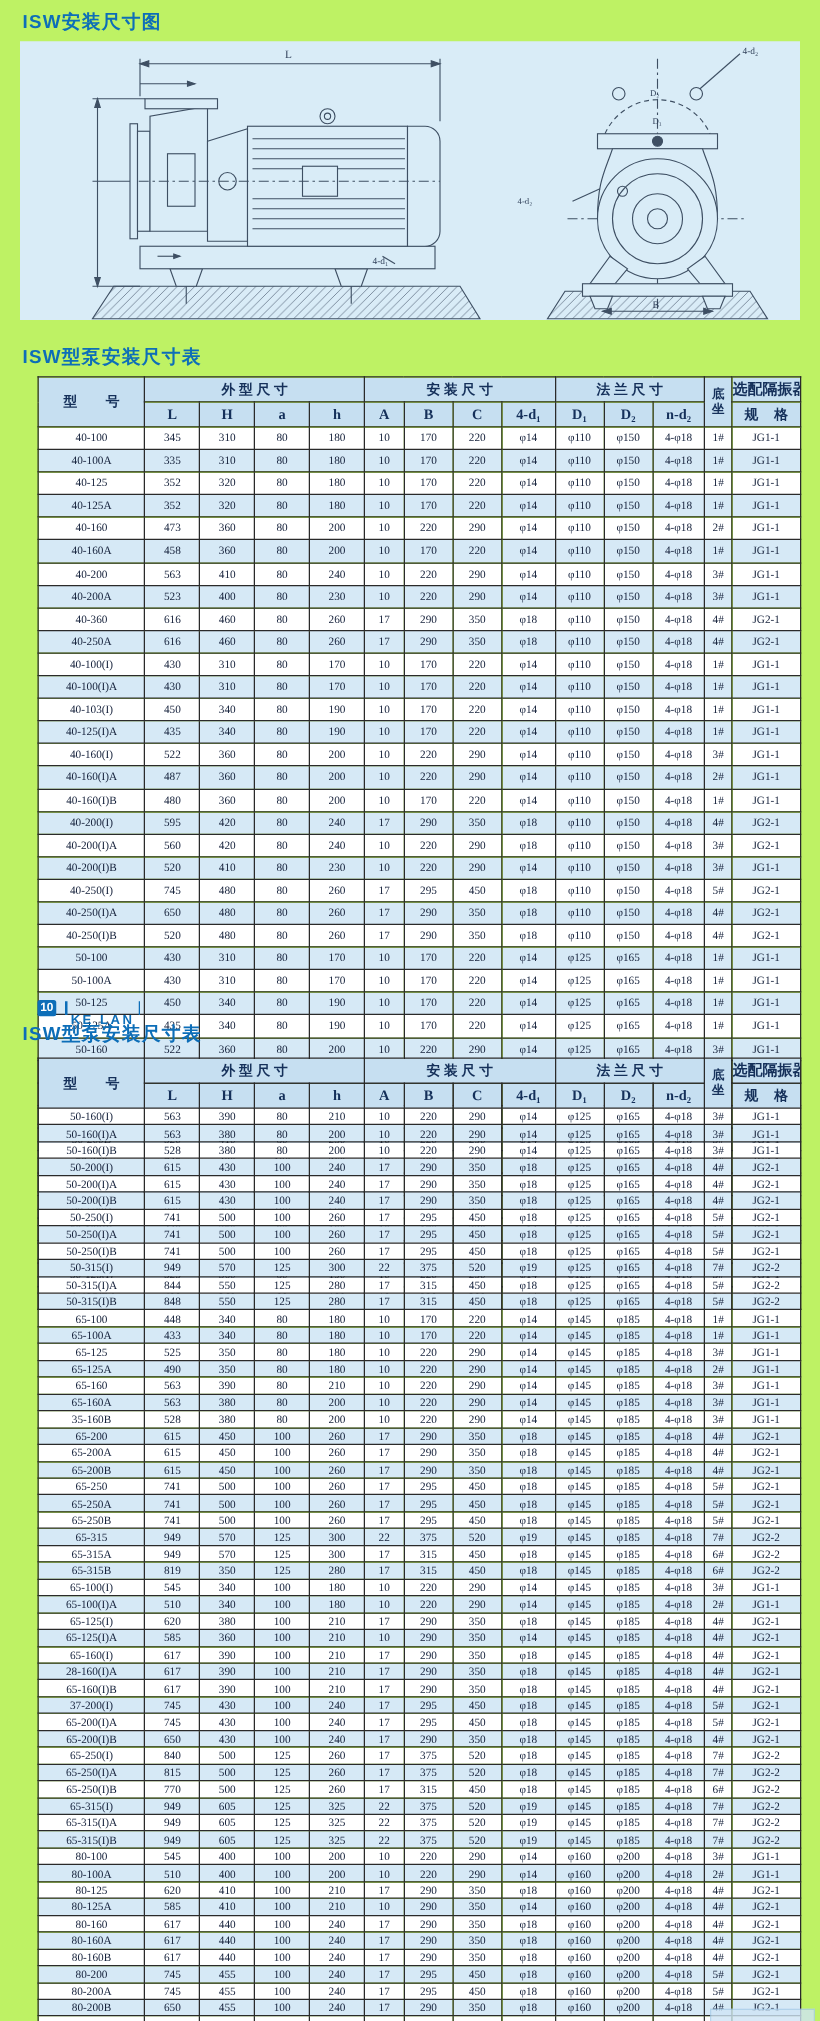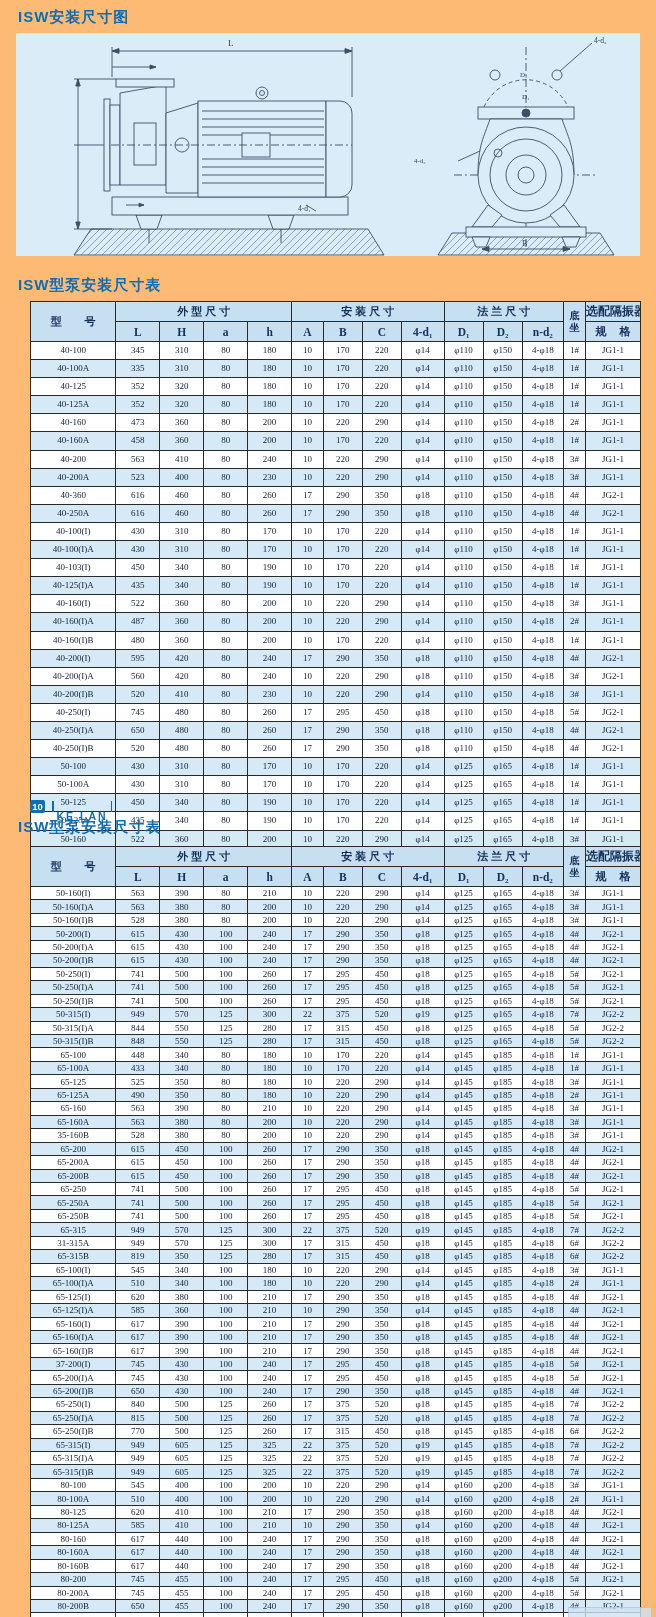--- a/index.html
+++ b/index.html
@@ -1,16 +1,16 @@
 <!DOCTYPE html>
 <html><head>
 <meta charset="utf-8">
 <style>
   html,body{margin:0;padding:0;background:#fbfbfb;}
-  #page{position:relative;width:656px;height:1617px;background:#fdba74;overflow:hidden;
+  #page{position:relative;width:656px;height:1617px;background:#bef264;overflow:hidden;
         font-family:"Liberation Sans",sans-serif;color:#1e2a44;}
   .sec-title{position:absolute;left:18px;font-size:15px;font-weight:bold;color:#0d6eb8;
              font-family:"Liberation Sans",sans-serif;letter-spacing:1px;}
   
   #diagram-panel{position:absolute;left:16px;top:33px;width:624px;height:223px;background:#d9ecf7;}
   
   .tbl-wrap{position:absolute;left:30px;width:611px;}
   table.dim{border-collapse:collapse;width:100%;table-layout:fixed;
             font-family:"Liberation Serif",serif;color:#14203a;}
   table.dim th,table.dim td{border:1px solid #2a2a2a;text-align:center;overflow:hidden;white-space:nowrap;}
@@ -1287,21 +1287,21 @@
             <td>375</td>
             <td>520</td>
             <td>φ19</td>
             <td>φ145</td>
             <td>φ185</td>
             <td>4-φ18</td>
             <td>7#</td>
             <td>JG2-2</td>
           </tr>
           <tr>
-            <td class="model">31-315A</td>
+            <td class="model">65-315A</td>
             <td>949</td>
             <td>570</td>
             <td>125</td>
             <td>300</td>
             <td>17</td>
             <td>315</td>
             <td>450</td>
             <td>φ18</td>
             <td>φ145</td>
             <td>φ185</td>
@@ -1399,21 +1399,21 @@
             <td>290</td>
             <td>350</td>
             <td>φ18</td>
             <td>φ145</td>
             <td>φ185</td>
             <td>4-φ18</td>
             <td>4#</td>
             <td>JG2-1</td>
           </tr>
           <tr class="alt">
-            <td class="model">65-160(I)A</td>
+            <td class="model">28-160(I)A</td>
             <td>617</td>
             <td>390</td>
             <td>100</td>
             <td>210</td>
             <td>17</td>
             <td>290</td>
             <td>350</td>
             <td>φ18</td>
             <td>φ145</td>
             <td>φ185</td>

